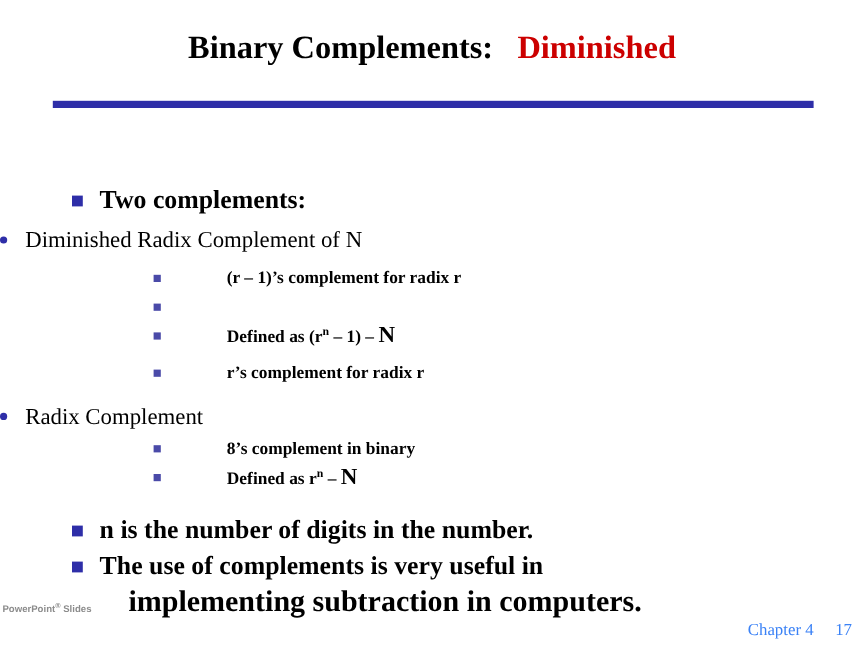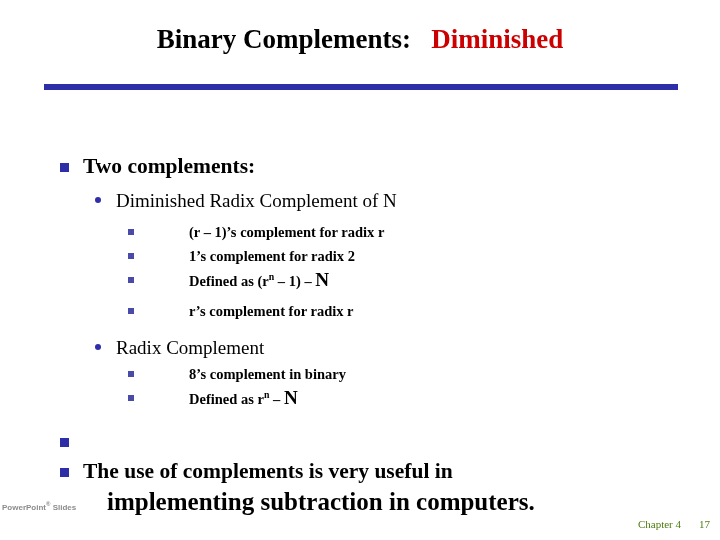--- a/index.html
+++ b/index.html
@@ -83,21 +83,20 @@
     position: absolute;
     left: 0;
     top: 11px;
     width: 9px;
     height: 9px;
     background: #2E2EA8;
   }
 
   
   .lvl2 {
-    padding-left: 95px;
     font-size: 19px;
     font-weight: normal;
     line-height: 27px;
     margin-bottom: 1px;
   }
   .lvl2 .bullet-mark {
     width: 21px;
     height: 27px;
   }
   .lvl2 .bullet-mark::before {
@@ -174,22 +173,22 @@
     font-size: 6px;
     vertical-align: super;
     line-height: 0;
   }
 
   #footer-chapter {
     position: absolute;
     right: 10px;
     top: 518px;
     font-family: "Liberation Serif", "DejaVu Serif", serif;
-    font-size: 11px;
-    color: #4d7c0f;
+    font-size: 14px;
+    color: #3b82f6;
     white-space: nowrap;
   }
   #footer-chapter .chap-label { margin-right: 18px; }
 </style>
 </head>
 <body>
 
 <div id="slide-title">
   <span class="t-main">Binary Complements:</span>
   <span>&nbsp;</span>
@@ -210,21 +209,20 @@
     <span class="bullet-text">Diminished Radix Complement of N</span>
   </div>
 
   <div class="bullet-row lvl3 gap-before-sm">
     <span class="bullet-mark"></span>
     <span class="bullet-text">(r – 1)’s complement for radix r</span>
   </div>
 
   <div class="bullet-row lvl3">
     <span class="bullet-mark"></span>
-    <span class="bullet-text">1’s complement for radix 2</span>
   </div>
 
   <div class="bullet-row lvl3">
     <span class="bullet-mark"></span>
     <span class="bullet-text"><span>Defined as (r</span><span class="sup">n</span><span> – 1) – </span><span class="bigvar">N</span></span>
   </div>
 
   <div class="bullet-row lvl3 gap-before-sm">
     <span class="bullet-mark"></span>
     <span class="bullet-text">r’s complement for radix r</span>
@@ -240,20 +238,21 @@
     <span class="bullet-text">8’s complement in binary</span>
   </div>
 
   <div class="bullet-row lvl3">
     <span class="bullet-mark"></span>
     <span class="bullet-text"><span>Defined as r</span><span class="sup">n</span><span> – </span><span class="bigvar">N</span></span>
   </div>
 
   <div class="bullet-row lvl1 gap-before-lg">
     <span class="bullet-mark"></span>
+    <span class="bullet-text">n is the number of digits in the number.</span>
   </div>
 
   <div class="bullet-row lvl1">
     <span class="bullet-mark"></span>
     <span class="bullet-text">The use of complements is very useful in</span>
   </div>
   <div class="cont-line">implementing subtraction in computers.</div>
 
 </div>
 

